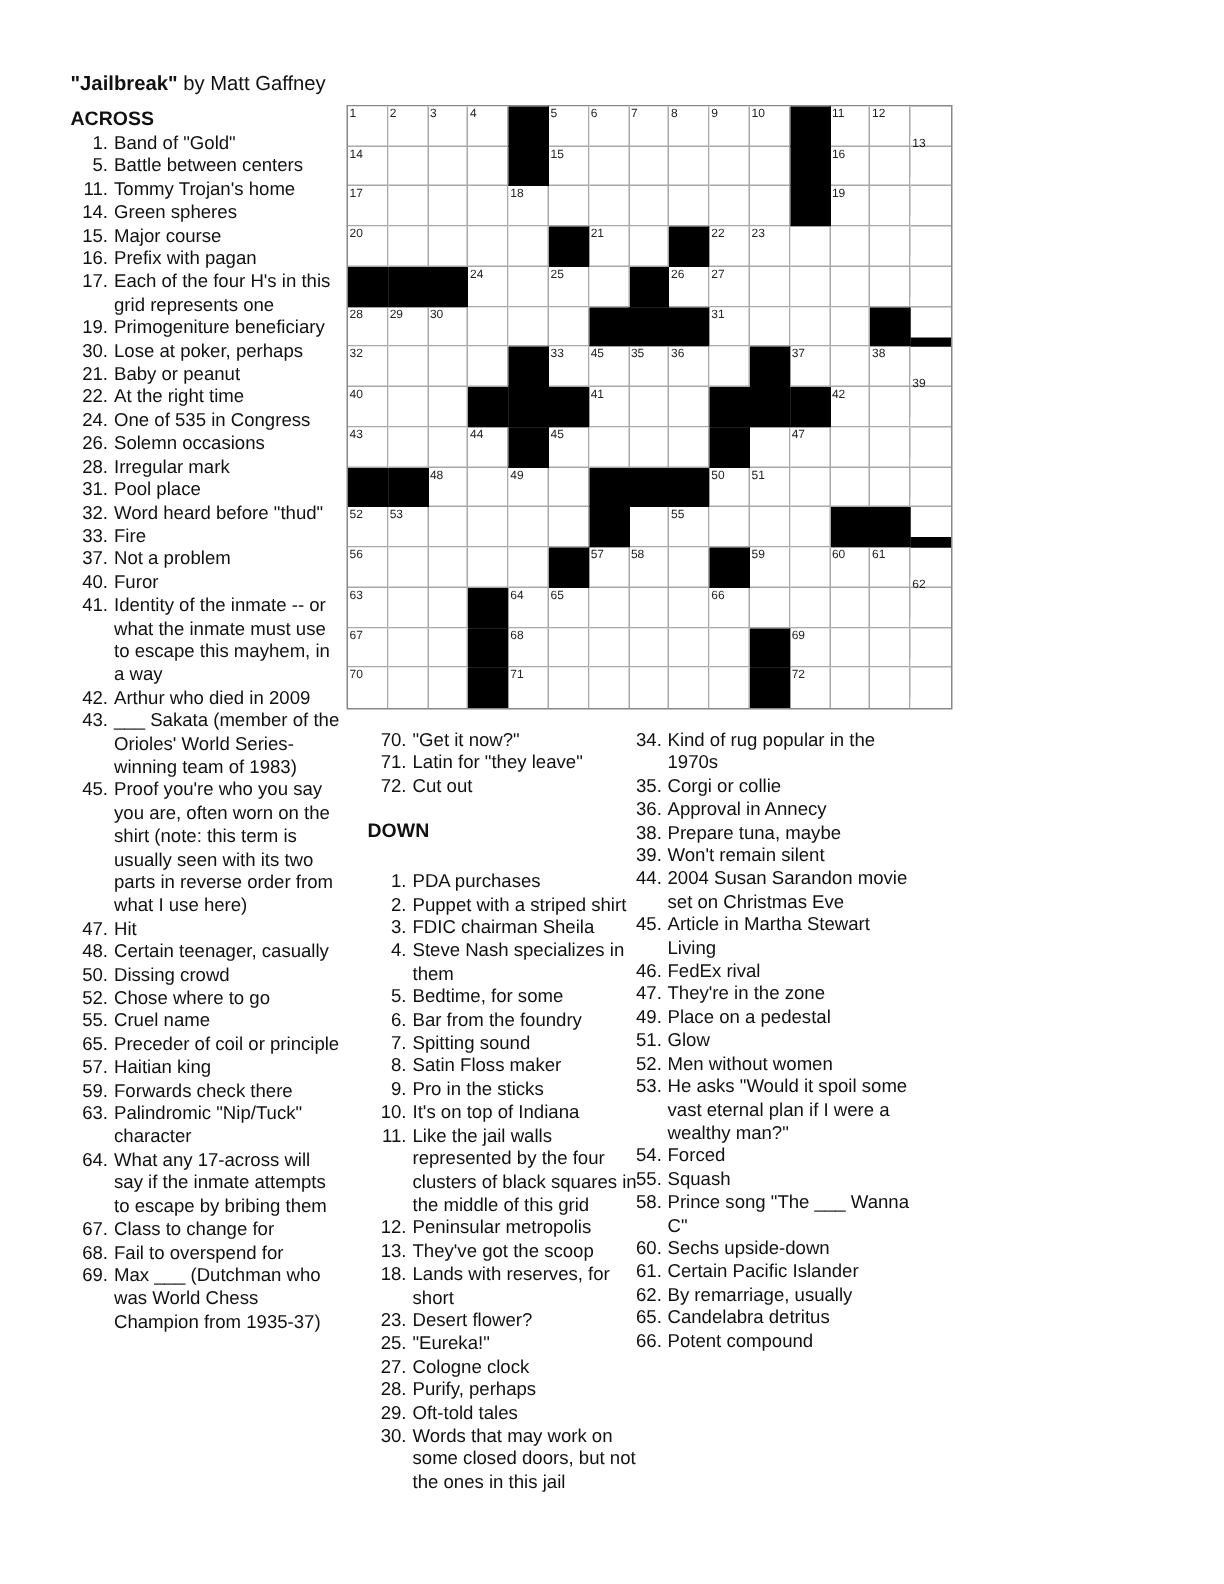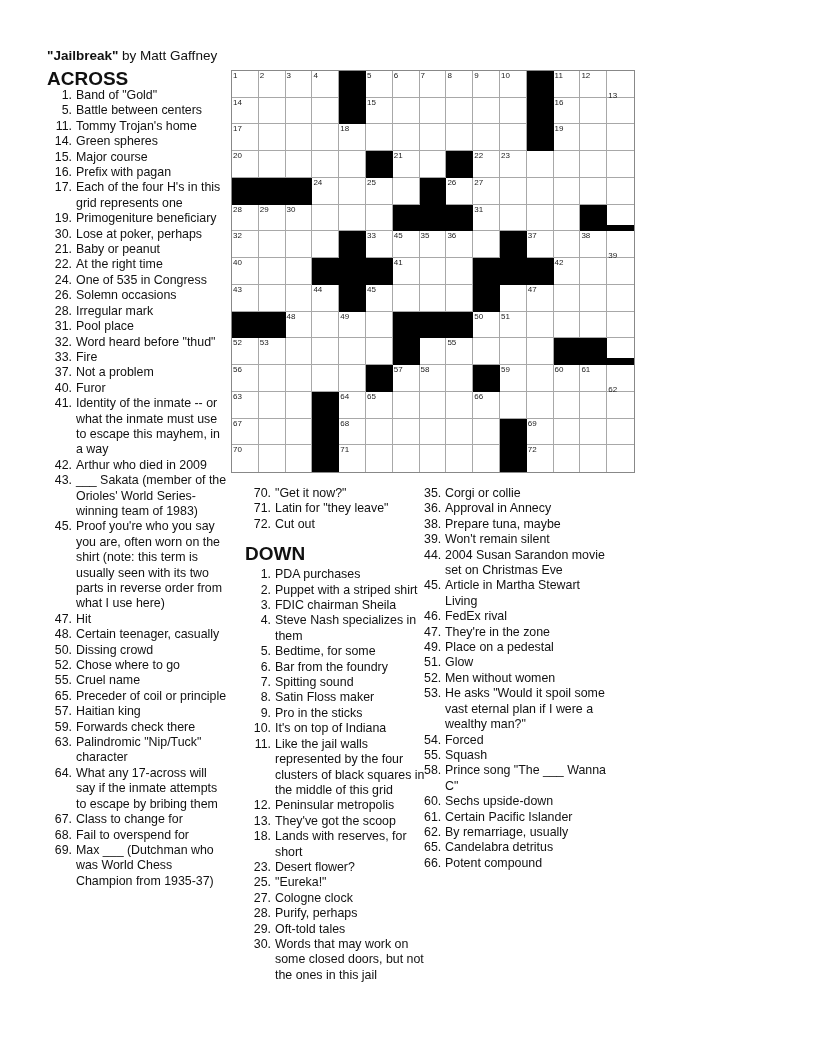--- a/index.html
+++ b/index.html
@@ -7,22 +7,22 @@
   body { position: relative; font-family: "Liberation Sans", sans-serif; color: #111; }
 
   .title { position: absolute; left: 47px; top: 48px; font-size: 13.5px; white-space: nowrap; }
   .title b { font-weight: bold; }
 
   .col { position: absolute; font-size: 12.4px; line-height: 15.4px; }
   .col-1 { left: 47px; top: 70px; width: 182px; }
   .col-2 { left: 245px; top: 486px; width: 180px; }
   .col-3 { left: 424px; top: 486px; width: 185px; }
 
-  .section-head { font-weight: bold; font-size: 19px; line-height: 18px; margin-bottom: 0px; }
-  .col-2 .section-head { margin-top: 13px; margin-bottom: 4px; }
+  .section-head { font-weight: bold; font-size: 13px; line-height: 18px; margin-bottom: 0px; }
+  .col-2 .section-head { margin-top: 13px; margin-bottom: 17px; }
 
   .clue { display: flex; }
   .clue .num { flex: 0 0 auto; text-align: right; padding-right: 4px; }
   .col-1 .clue .num { width: 29px; }
   .col-2 .clue .num { width: 30px; }
   .col-3 .clue .num { width: 21px; }
   .clue .txt { flex: 1 1 auto; }
 
   .grid {
     position: absolute; left: 231px; top: 70px;
@@ -658,20 +658,24 @@
       <span class="txt">Oft-told tales</span>
     </div>
     <div class="clue">
       <span class="num">30.</span>
       <span class="txt">Words that may work on some closed doors, but not the ones in this jail</span>
     </div>
   </div>
 
 <div class="col col-3" id="col3">
     <div class="clue">
+      <span class="num">34.</span>
+      <span class="txt">Kind of rug popular in the 1970s</span>
+    </div>
+    <div class="clue">
       <span class="num">35.</span>
       <span class="txt">Corgi or collie</span>
     </div>
     <div class="clue">
       <span class="num">36.</span>
       <span class="txt">Approval in Annecy</span>
     </div>
     <div class="clue">
       <span class="num">38.</span>
       <span class="txt">Prepare tuna, maybe</span>

